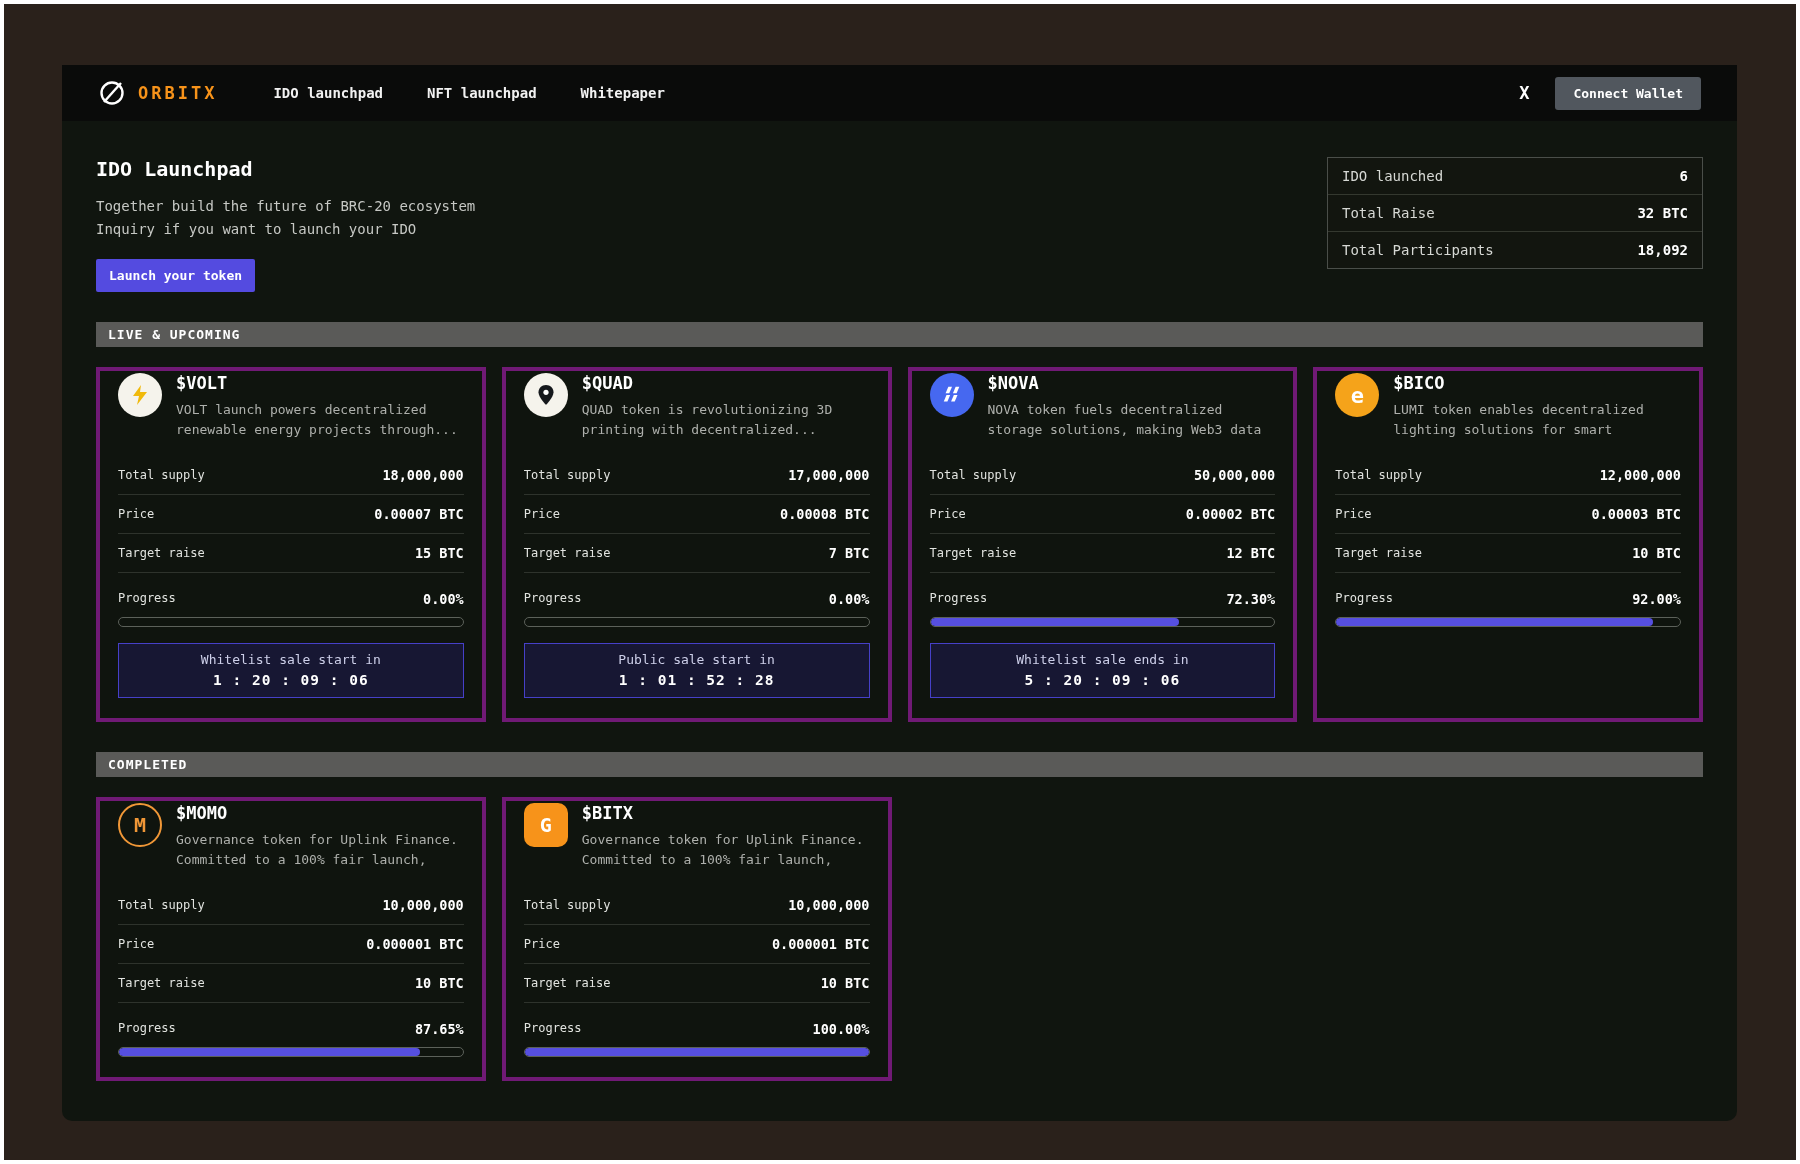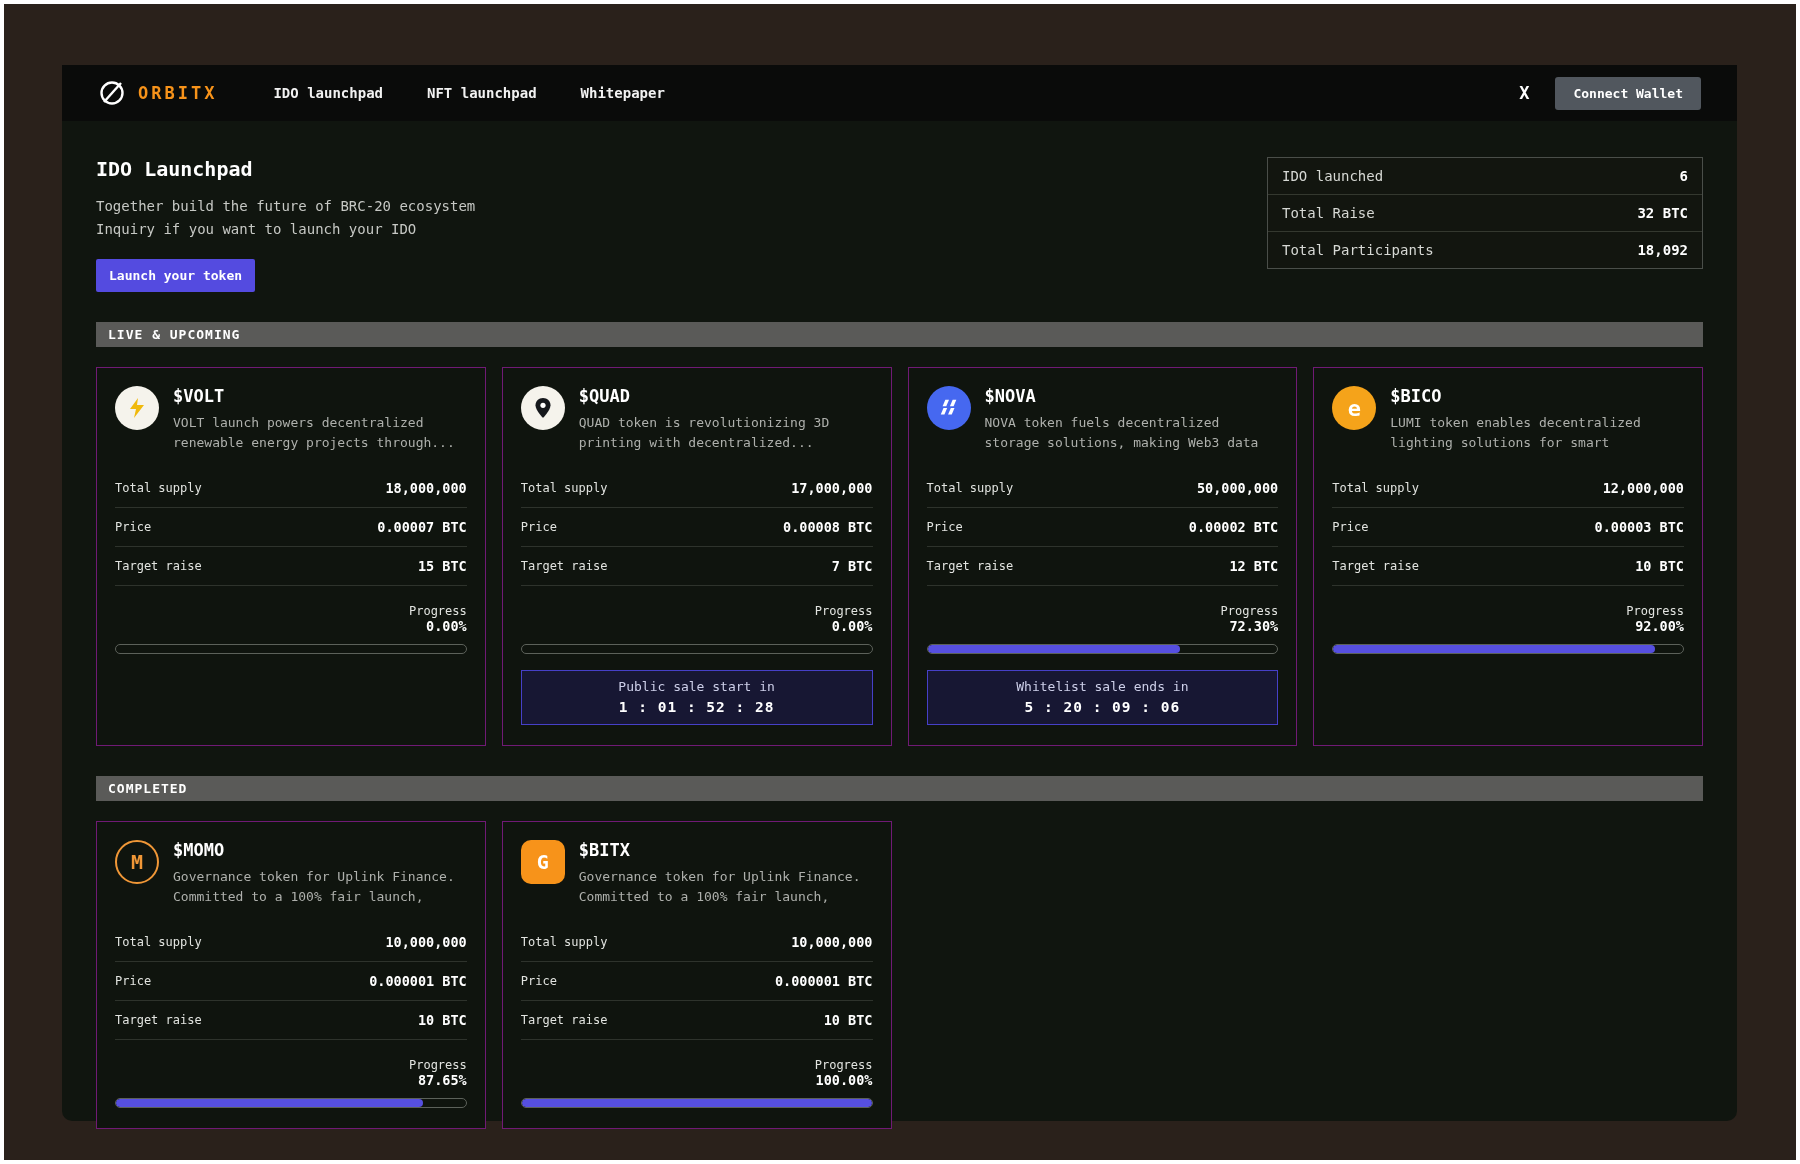--- a/index.html
+++ b/index.html
@@ -18,45 +18,45 @@
   .x-icon { color:#ffffff; font-size:17px; font-weight:bold; cursor:pointer; }
   .connect-btn { background:#51575e; color:#ffffff; font-size:13px; font-weight:bold; border:none; border-radius:3px; padding:9px 18px; cursor:pointer; font-family:inherit; }
 
   
   .content { padding:0 34px; }
   .hero { display:flex; justify-content:space-between; align-items:flex-start; margin-top:36px; }
   .hero-title { color:#ffffff; font-size:20px; font-weight:bold; margin-bottom:14px; }
   .hero-sub { color:#c6c8c4; font-size:14px; line-height:1.65; }
   .cta-btn { margin-top:18px; background:#544be0; color:#ffffff; font-size:13px; font-weight:bold; border:none; border-radius:2px; padding:9px 13px; cursor:pointer; font-family:inherit; }
 
-  .stats-box { width:436px; border:1px solid #4a4e49; background:#12150f; }
+  .stats-box { width:376px; border:1px solid #4a4e49; background:#12150f; }
   .stats-row { display:flex; justify-content:space-between; align-items:center; padding:10px 14px; border-bottom:1px solid #34382f; }
   .stats-row:last-child { border-bottom:none; }
   .stats-label { color:#d6d8d4; font-size:14px; }
   .stats-value { color:#ffffff; font-size:14px; font-weight:bold; }
 
   
   .section-bar { margin-top:30px; background:#5a5a58; color:#ffffff; font-size:13px; font-weight:bold; letter-spacing:1px; padding:5px 12px; }
 
   
   .grid { display:grid; grid-template-columns:repeat(4,1fr); gap:16px; margin-top:20px; }
-  .card { border:1px solid #701a75; background:#0f140e; padding:18px 18px 20px; cursor:pointer; }
+  .card { border:4px solid #701a75; background:#0f140e; padding:2px 18px 20px; cursor:pointer; }
   .card-head { display:flex; gap:14px; margin-bottom:16px; }
   .token-icon { width:44px; height:44px; border-radius:50%; flex:0 0 44px; display:flex; align-items:center; justify-content:center; }
   .icon-white { background:#f5f3ec; }
   .icon-nova { background:#4668f0; }
   .icon-bico { background:#f5a31a; }
   .icon-momo { background:transparent; border:2px solid #f09737; color:#f09737; font-size:20px; font-weight:bold; }
   .icon-bitx { border-radius:10px; background:#f7931a; color:#ffffff; font-size:20px; font-weight:bold; }
   .token-symbol { color:#ffffff; font-size:17px; font-weight:bold; margin-bottom:7px; }
   .token-desc { color:#aeb0ac; font-size:13px; line-height:1.5; height:40px; overflow:hidden; }
   .info-row { display:flex; justify-content:space-between; align-items:center; padding:11px 0; border-bottom:1px solid #2e332c; }
   .info-label { color:#e2e4e0; font-size:12px; }
   .info-value { color:#ffffff; font-size:13.5px; font-weight:bold; }
-  .progress-row { display:flex; justify-content:space-between; align-items:flex-end; margin-top:18px;flex-direction:column; }
+  .progress-row { display:flex; justify-content:space-between; align-items:flex-start; margin-top:18px; }
   .progress-track { margin-top:10px; height:10px; border:1px solid #5c615a; border-radius:6px; overflow:hidden; background:transparent; }
   .progress-fill { height:100%; background:#564fe0; border-radius:6px; }
   .countdown { margin-top:16px; background:#171733; border:1px solid #4640c8; padding:8px 0 9px; text-align:center; }
   .cd-title { color:#cdcfe9; font-size:13px; margin-bottom:5px; }
   .cd-time { color:#ffffff; font-size:14.5px; font-weight:bold; letter-spacing:1px; }
 </style>
 </head>
 <body>
 
 <div class="frame">
@@ -136,20 +136,24 @@
           <span class="info-label">Target raise</span>
           <span class="info-value">15 BTC</span>
         </div>
         <div class="progress-row">
           <span class="info-label">Progress</span>
           <span class="info-value">0.00%</span>
         </div>
         <div class="progress-track">
           <div class="progress-fill" style="width: 0%;"></div>
         </div>
+        <div class="countdown">
+          <div class="cd-title">Whitelist sale start in</div>
+          <div class="cd-time">1 : 20 : 09 : 06</div>
+        </div>
       </div>
 
       <div class="card">
         <div class="card-head">
           <span class="token-icon icon-white">
             <svg width="24" height="24" viewBox="0 0 24 24">
                   <path d="M12 2 C7.6 2 4.5 5.2 4.5 9.3 C4.5 14.6 12 22 12 22 C12 22 19.5 14.6 19.5 9.3 C19.5 5.2 16.4 2 12 2 Z" fill="#15181c"></path>
                   <circle cx="12" cy="9.3" r="2.6" fill="#ffffff"></circle>
                 </svg>
           </span>

